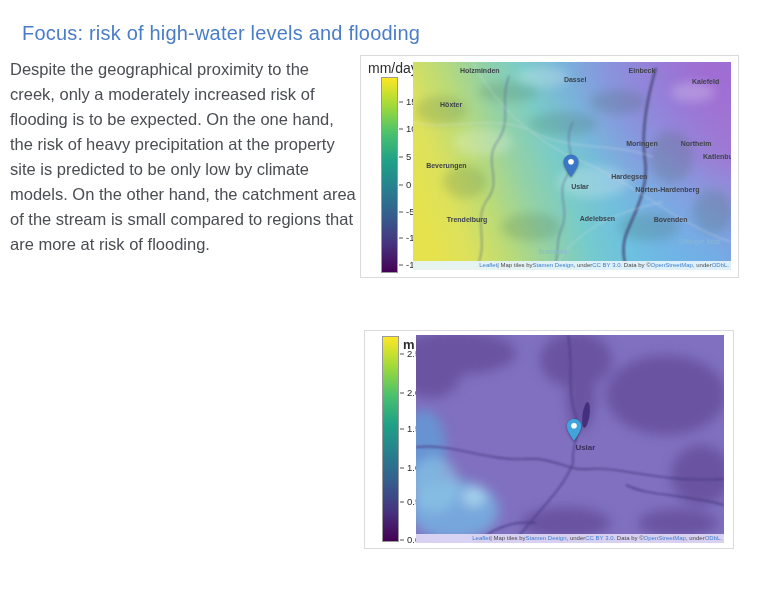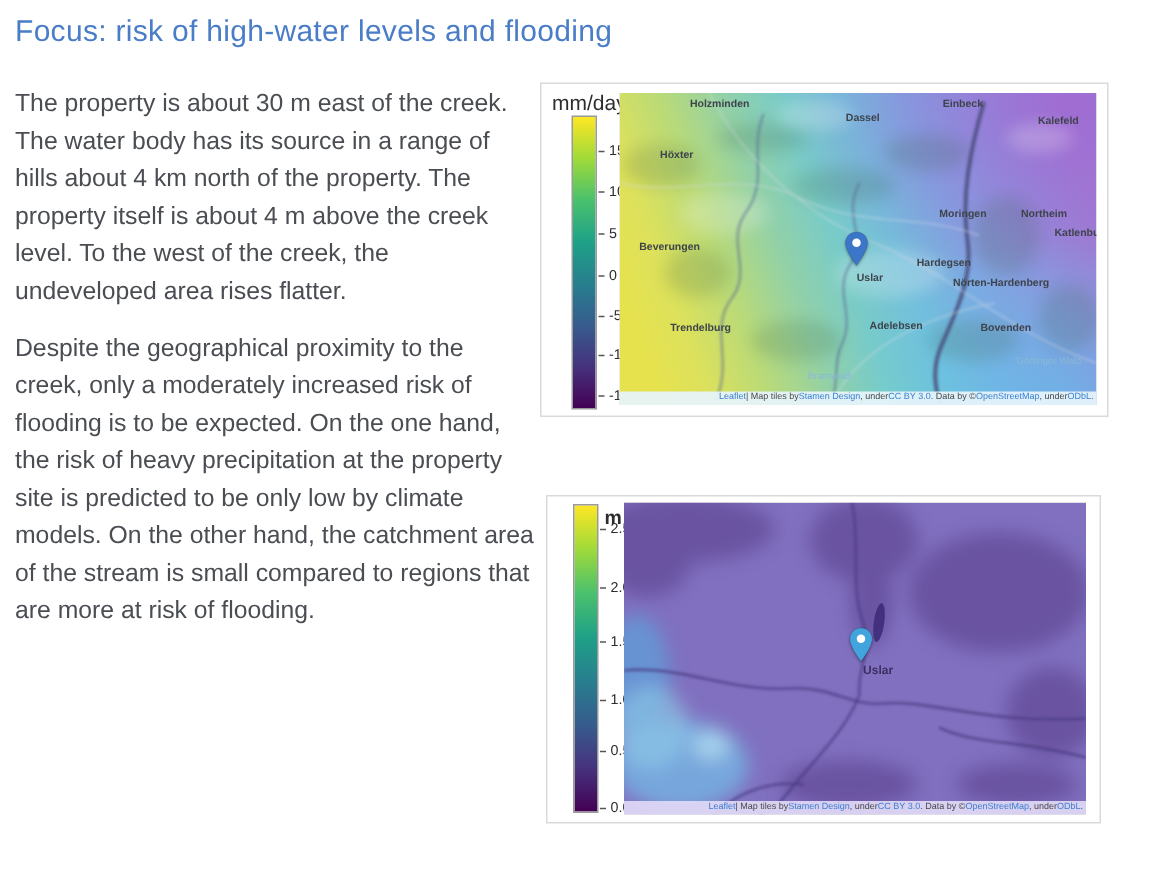--- a/index.html
+++ b/index.html
@@ -1,18 +1,18 @@
 <!DOCTYPE html>
 <html><head>
 <meta charset="utf-8">
 <style>
   html,body{margin:0;padding:0;background:#fff;}
   .page{position:relative;width:768px;height:591px;background:#fff;overflow:hidden;
         font-family:"Liberation Sans","DejaVu Sans",sans-serif;}
-  .title{position:absolute;left:10px;top:10px;margin:0;font-size:20px;font-weight:400;
+  .title{position:absolute;left:10px;top:10px;margin:12px;font-size:20px;font-weight:400;
          color:#4a7dc8;letter-spacing:.2px;}
   .text-col{position:absolute;left:10px;top:57px;width:348px;font-size:16.5px;
             line-height:25px;color:#4a4d52;}
   .text-col p{margin:0 0 13px 0;}
   .map-card{position:absolute;background:#fff;border:1px solid #dadada;box-sizing:border-box;}
   .card1{left:360px;top:55px;width:379px;height:223px;}
   .card2{left:364px;top:330px;width:370px;height:219px;}
   .cb-unit{position:absolute;color:#2d2d2d;white-space:nowrap;}
   .card1 .cb-unit{left:7px;top:4px;font-size:14px;}
   .card2 .cb-unit{left:38px;top:6px;font-size:13px;font-weight:700;}
@@ -49,21 +49,20 @@
   .cap2{top:562px;}
 </style>
 </head>
 <body>
 
 <div class="page">
 
   <h1 class="title">Focus: risk of high-water levels and flooding</h1>
 
   <div class="text-col">
-    <p>The property is about 30 m east of the creek. The water body has its source in a range of hills about 4 km north of the property. The property itself is about 4 m above the creek level. To the west of the creek, the undeveloped area rises flatter.</p>
     <p>Despite the geographical proximity to the creek, only a moderately increased risk of flooding is to be expected. On the one hand, the risk of heavy precipitation at the property site is predicted to be only low by climate models. On the other hand, the catchment area of the stream is small compared to regions that are more at risk of flooding.</p>
   </div>
 
   <figure class="map-card card1" style="margin:0">
     <div class="cb-unit">mm/day</div>
     <div class="colorbar"></div>
     <div class="cb-ticks">
         <div class="tick" style="top: 11.8%;">15</div>
         <div class="tick" style="top: 26%;">10</div>
         <div class="tick" style="top: 40%;">5</div>

